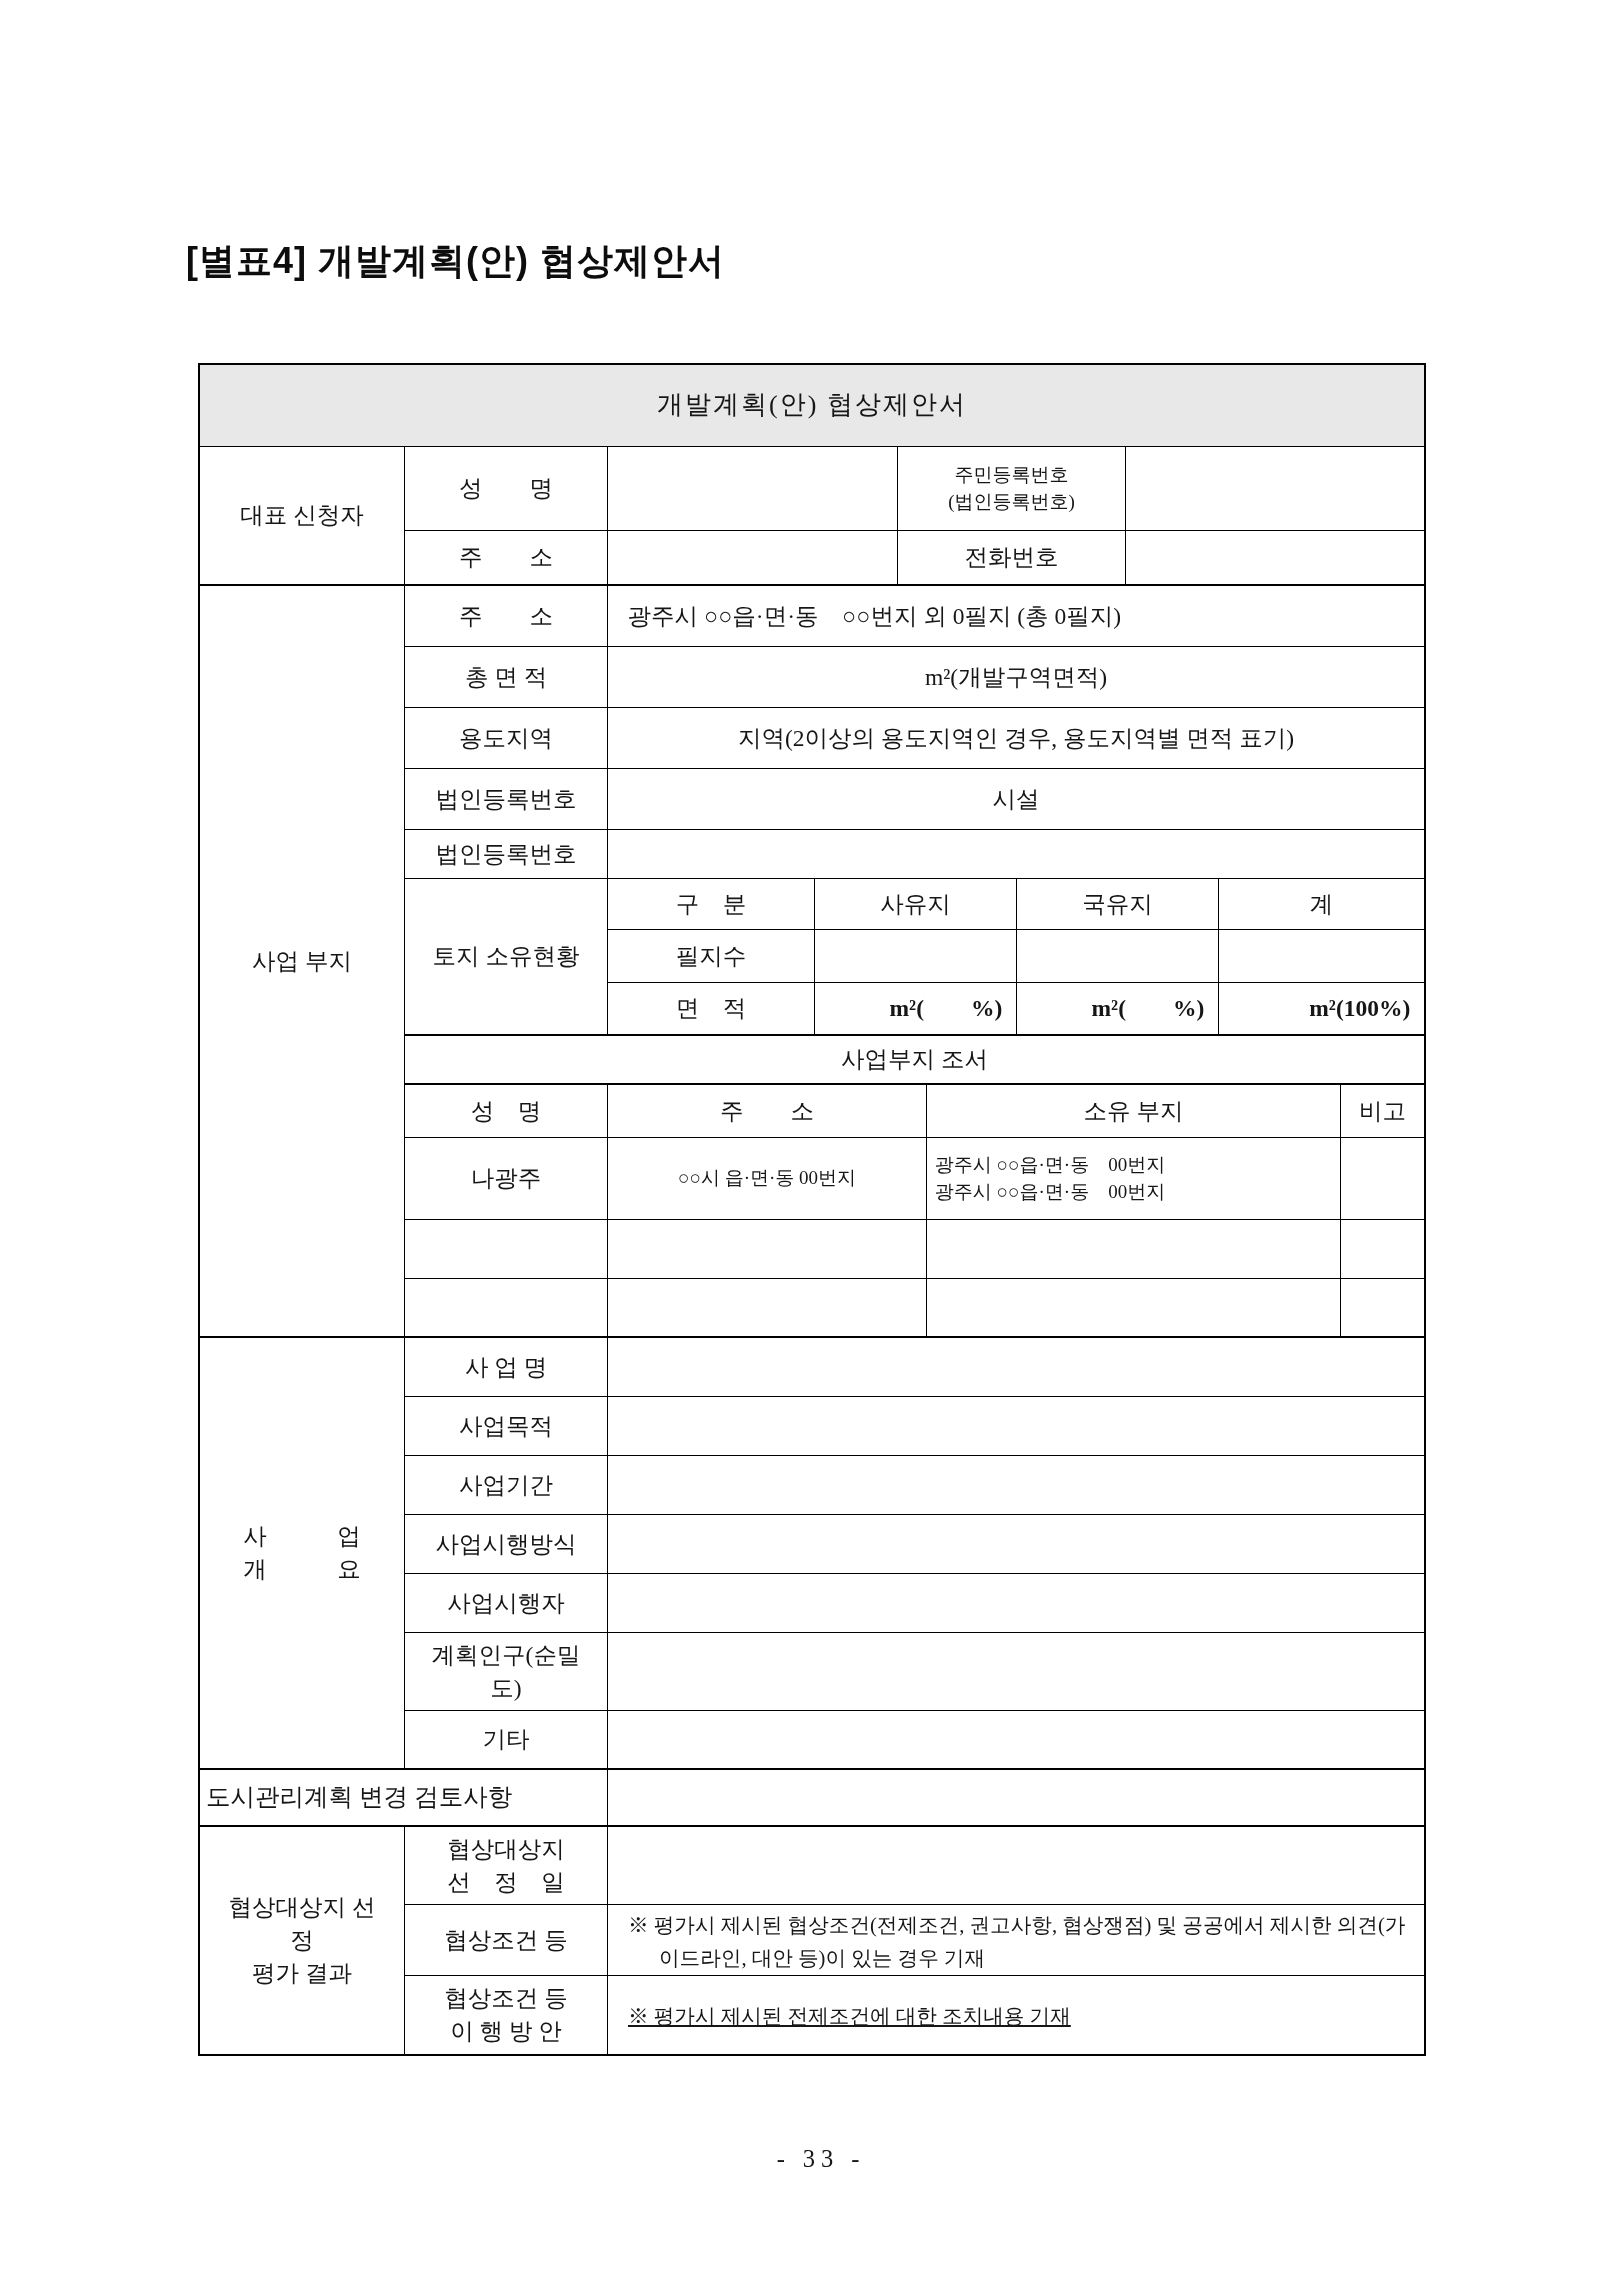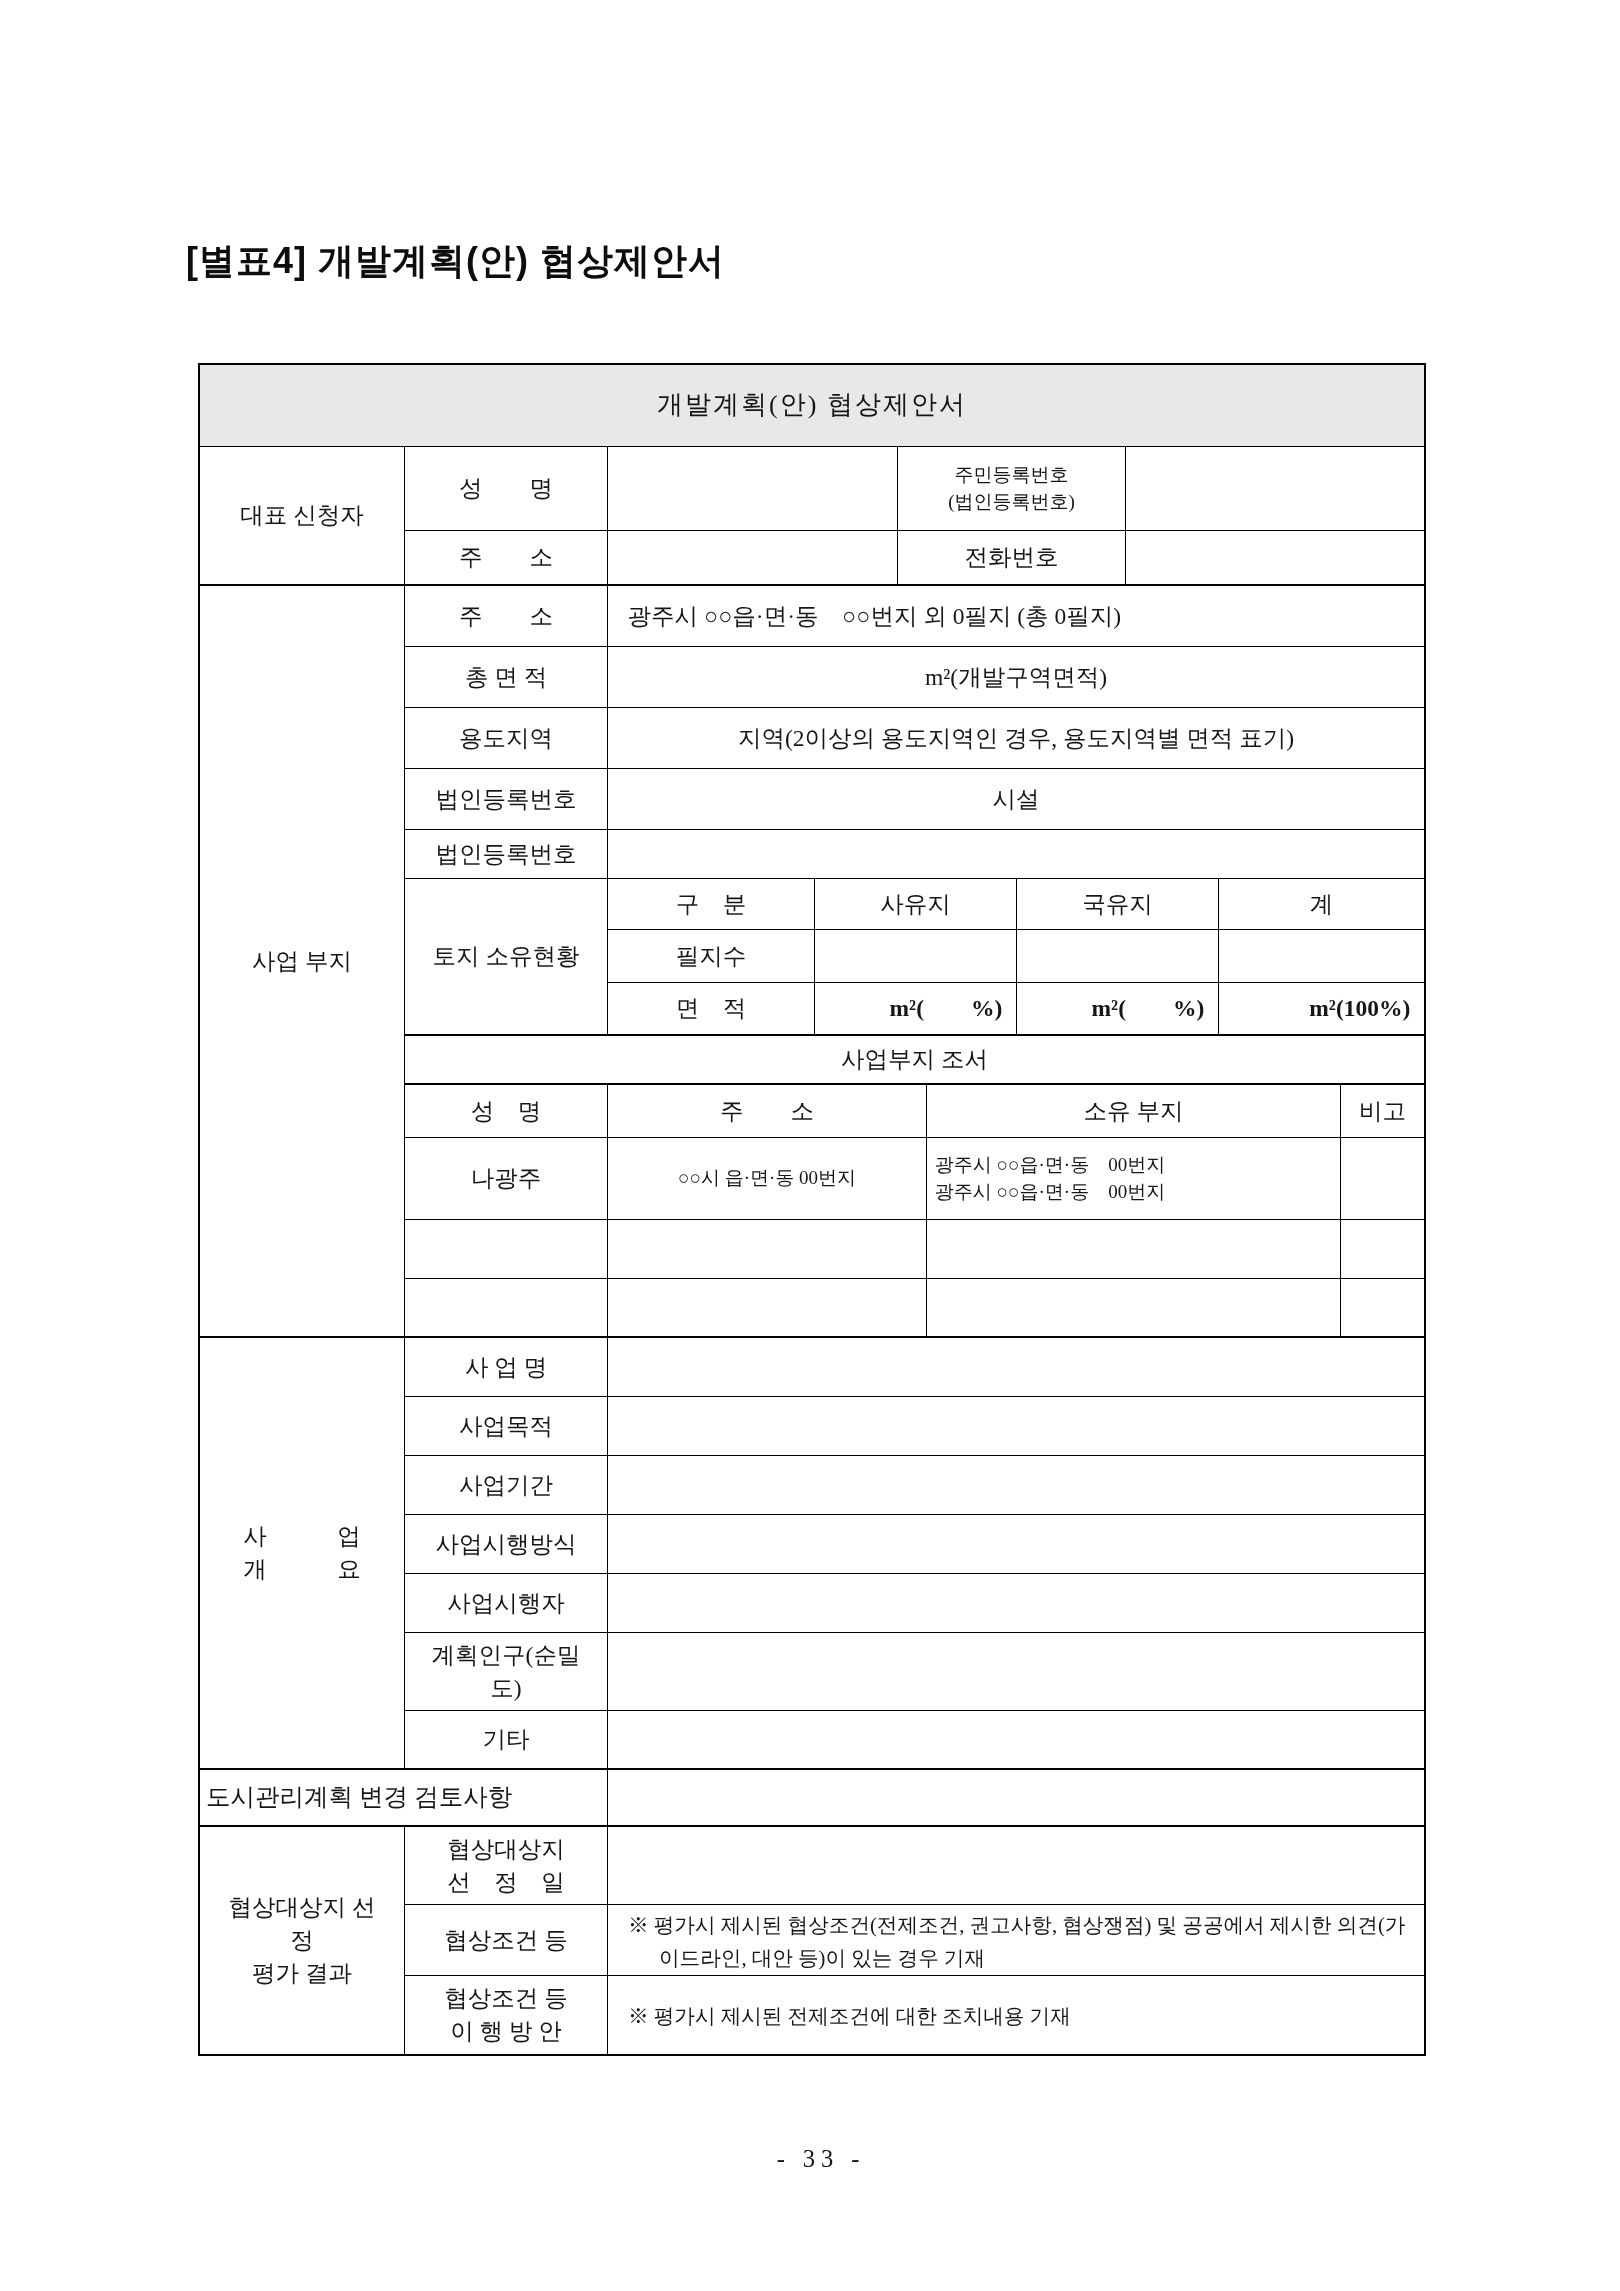--- a/index.html
+++ b/index.html
@@ -61,21 +61,21 @@
   .pad-l { padding-left: 19.6px; }
   .pad-r { padding-right: 13.7px; }
   .note {
     display: block;
     font-size: 20.6px;
     line-height: 1.6;
     text-align: left;
     padding: 3.9px 15.7px 3.9px 51px;
     text-indent: -31px;
   }
-  .note-one { padding-top: 23.5px; }
+  .note-one { padding-top: 23.5px; text-decoration: underline; }
   #page-number {
     position: absolute;
     left: 209px;
     top: 2145px;
     width: 1224px;
     text-align: center;
     font-size: 24.5px;
     letter-spacing: 5.9px;
   }
 </style>

